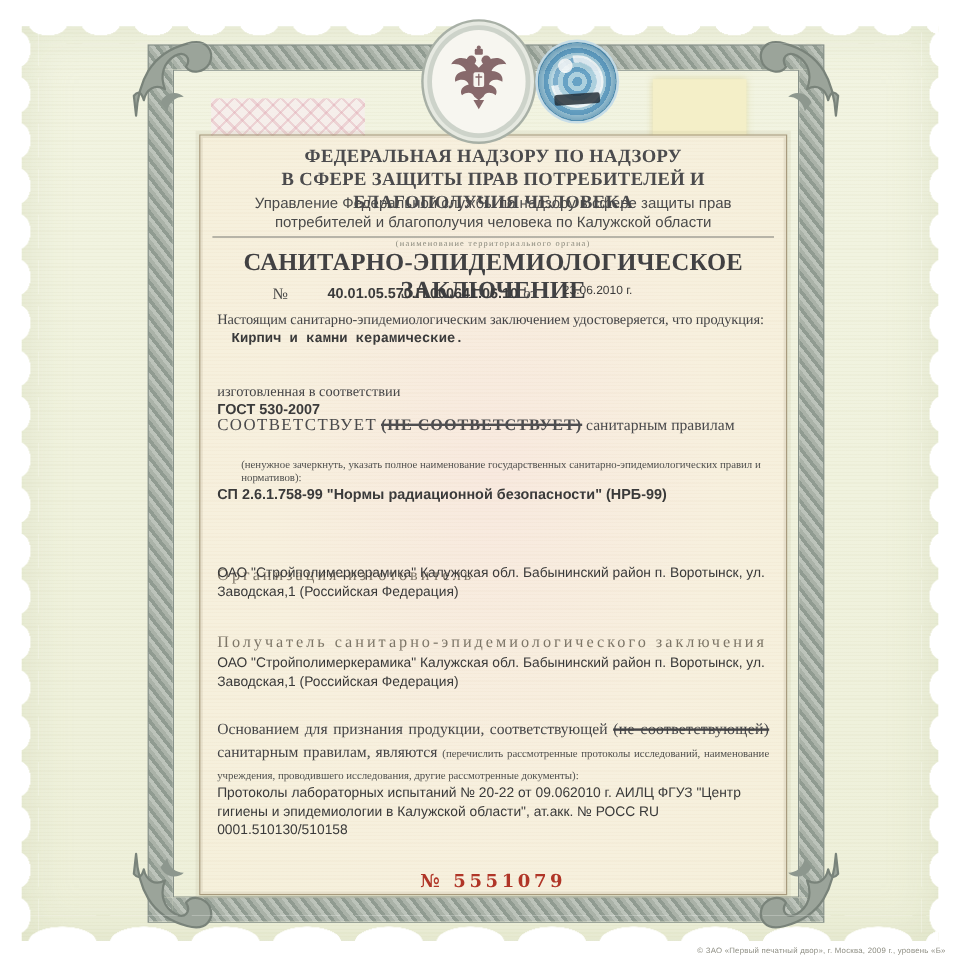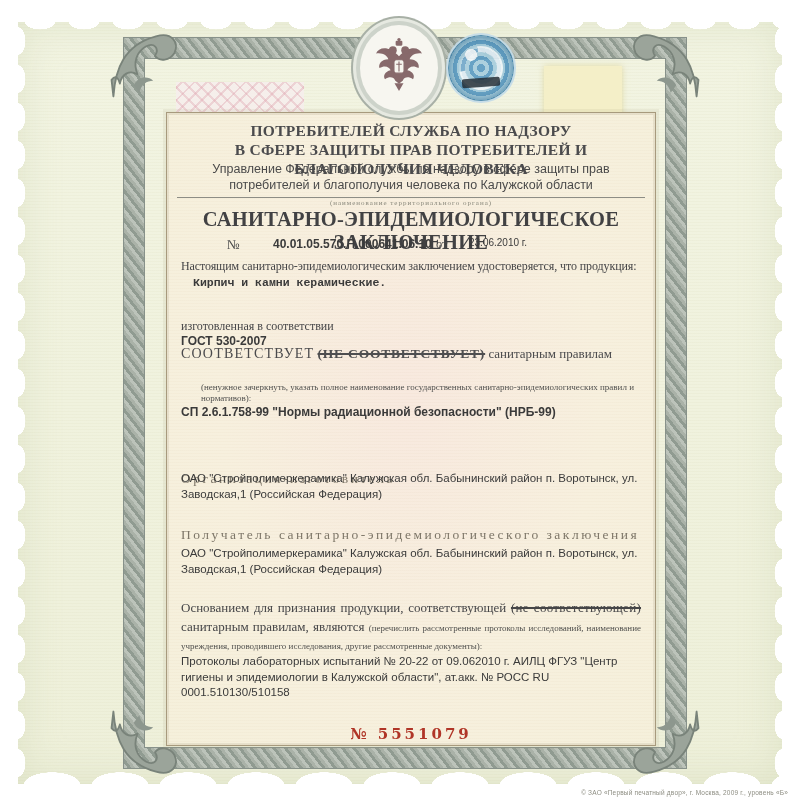--- a/index.html
+++ b/index.html
@@ -195,21 +195,21 @@
   </div>
 
   <div class="holo"></div>
 
   <div class="wm-ring"></div>
   <div class="wm-blob"></div>
 
   <div class="inner">
 
     <div class="agency">
-      <span>ПОТРЕБИТЕЛЕЙ СЛУЖБА ПО НАДЗОРУ</span><br>
+      <span>ФЕДЕРАЛЬНАЯ НАДЗОРУ ПО НАДЗОРУ</span><br>
       <span>В СФЕРЕ ЗАЩИТЫ ПРАВ ПОТРЕБИТЕЛЕЙ И БЛАГОПОЛУЧИЯ ЧЕЛОВЕКА</span>
     </div>
 
     <div class="dept">Управление Федеральной службы по надзору в сфере защиты прав потребителей и благополучия человека по Калужской области</div>
     <div class="ruleline"></div>
     <div class="rulecap">(наименование территориального органа)</div>
 
     <div class="doctitle">САНИТАРНО-ЭПИДЕМИОЛОГИЧЕСКОЕ ЗАКЛЮЧЕНИЕ</div>
 
     <div class="numrow">

